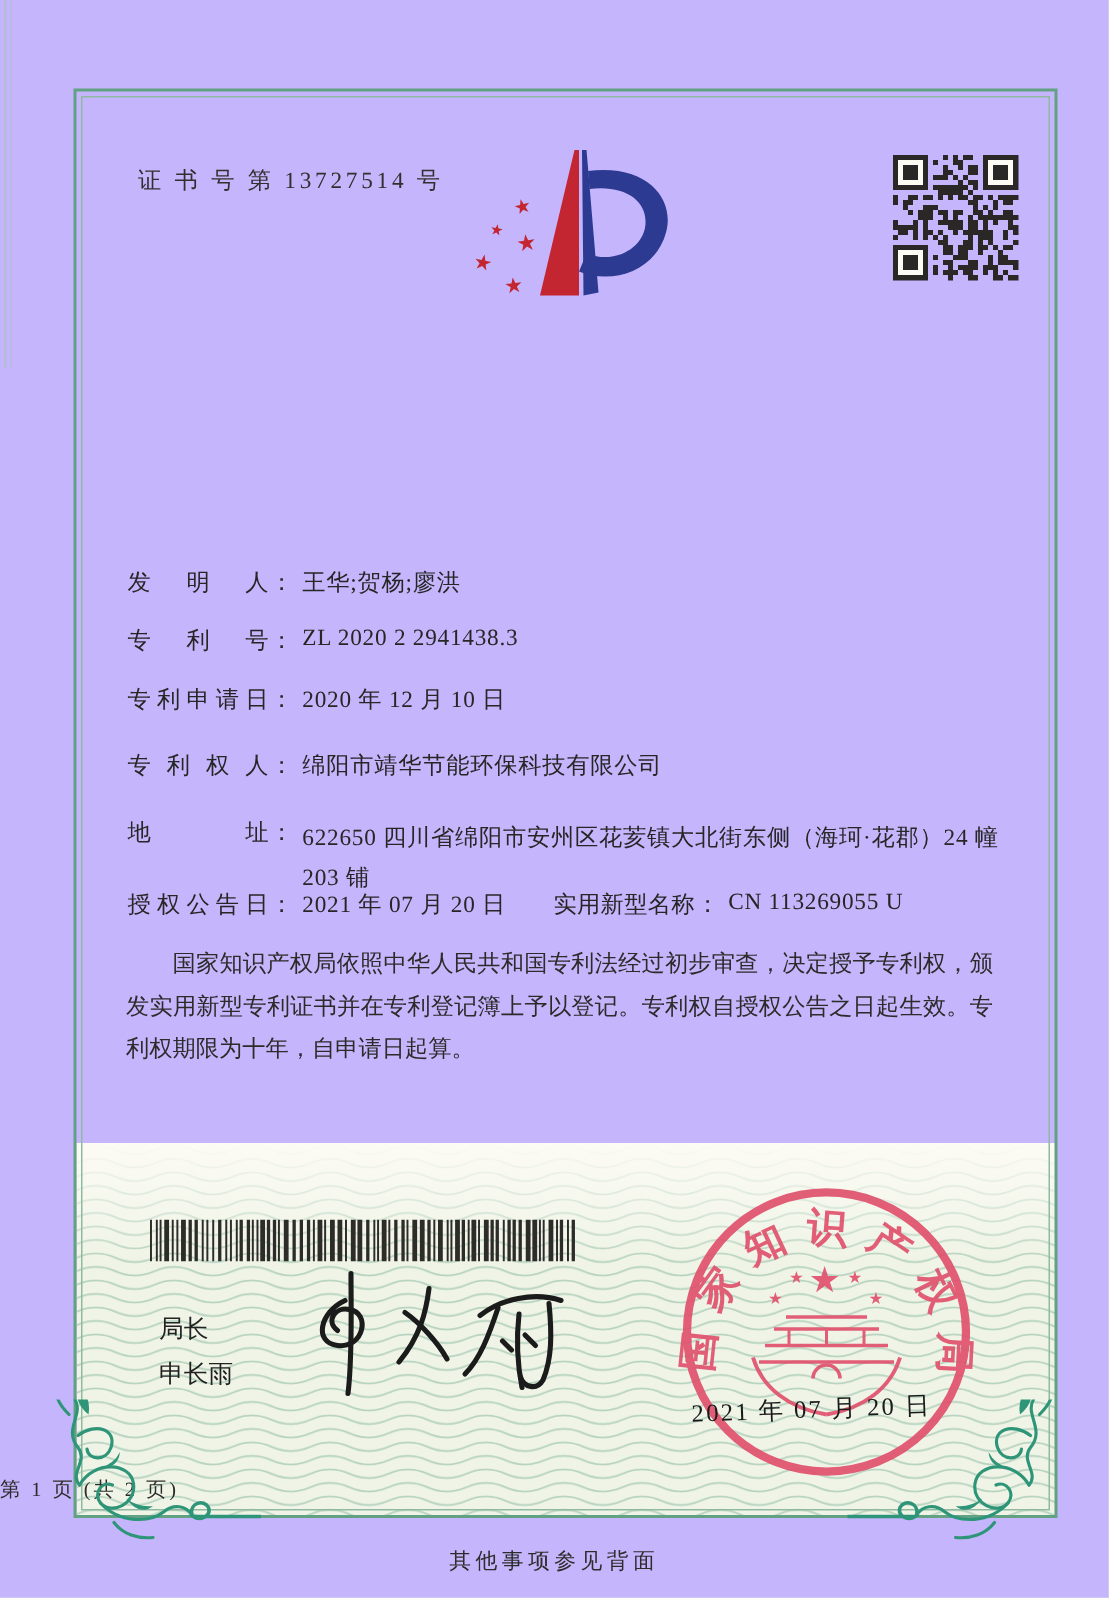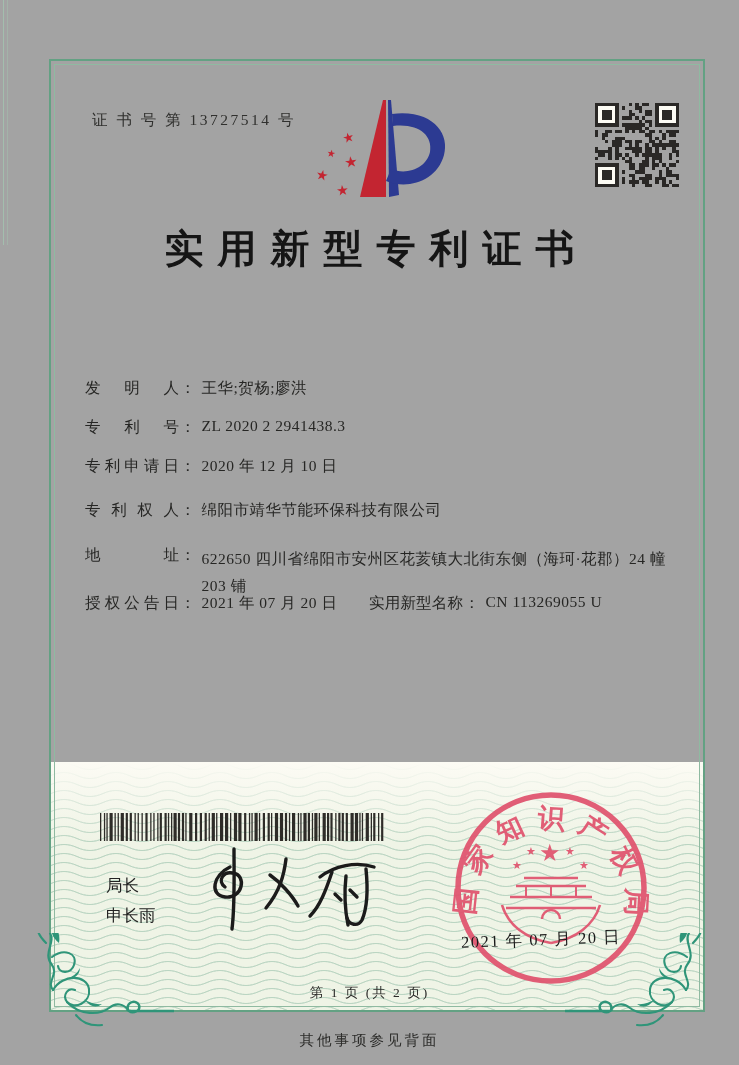--- a/index.html
+++ b/index.html
@@ -1,17 +1,17 @@
 <!DOCTYPE html>
 <html><head>
 <meta charset="utf-8">
 <style>
   html,body{margin:0;padding:0;}
   body{background:#e8e8e4;font-family:"Liberation Serif","DejaVu Serif",serif;}
-  .page{position:relative;width:739px;height:1065px;background:#a3a3a3;margin:0 auto;overflow:hidden;color:#1d1d1d;}
+  .page{position:relative;width:739px;height:1065px;background:#c4b5fd;margin:0 auto;overflow:hidden;color:#1d1d1d;}
   .abs{position:absolute;}
   
   .border-outer{left:49px;top:59px;width:652px;height:949px;border:2.5px solid #63a183;}
   .border-inner{position:absolute;left:3px;top:3px;right:3px;bottom:3px;border:1px solid #8fbaa1;}
   .edge-line{top:0;width:1.5px;height:245px;background:#a3c4b0;opacity:.8;}
   
   .cert-no{left:92px;top:110px;font-size:15.5px;letter-spacing:2.5px;color:#30302e;}
   .title{left:0;right:0;top:222px;text-align:center;font-size:39px;font-weight:bold;letter-spacing:14px;padding-left:14px;color:#151515;}
   .field-row{left:85px;font-size:15.5px;color:#262624;white-space:nowrap;}
   .flabel{display:inline-block;width:94px;text-align:justify;text-align-last:justify;vertical-align:top;}
@@ -21,21 +21,21 @@
   .grant-right{position:absolute;left:284px;top:0;white-space:nowrap;}
   .paras{left:84px;top:629px;width:578px;font-size:15.5px;line-height:28.5px;color:#2b2b29;text-align:justify;}
   .paras p{margin:0;text-indent:2em;}
   
   .band{left:51px;top:762px;width:653px;height:250px;}
   .band-fade{left:51px;top:762px;width:653px;height:80px;background:linear-gradient(#fcfbf4,rgba(252,251,244,0));}
   .officer{left:106px;top:871px;font-size:16.5px;color:#222;line-height:30px;}
   .sig{left:198px;top:845px;}
   .seal{left:452px;top:789px;opacity:.93;}
   .seal-date{left:461px;top:929px;font-size:16.5px;letter-spacing:1.5px;color:#1a1a1a;transform:rotate(-2deg);white-space:nowrap;}
-  .page-num{left:0;right:0;top:984px;text-align:center;font-size:13.5px;letter-spacing:2px;color:#2c2c2a;}
+  .page-num{left:0;right:0;top:984px;text-align:left;font-size:13.5px;letter-spacing:2px;color:#2c2c2a;}
   .bottom-note{left:0;right:0;top:1031px;text-align:center;font-size:14.5px;letter-spacing:3px;color:#2c2c2a;font-family:Liberation Serif, serif;}
   .lace{pointer-events:none;}
 </style>
 </head>
 <body>
 
 <div class="page">
 
   <div class="abs edge-line" style="left:2.5px"></div>
   <div class="abs edge-line" style="left:6.5px;opacity:.5"></div>
@@ -294,21 +294,20 @@
         <rect x="2" y="2" width="3" height="3" fill="#2a2826"></rect>
         <rect x="18" y="0" width="7" height="7" fill="#2a2826"></rect>
         <rect x="19" y="1" width="5" height="5" fill="#fcfbf4"></rect>
         <rect x="20" y="2" width="3" height="3" fill="#2a2826"></rect>
         <rect x="0" y="18" width="7" height="7" fill="#2a2826"></rect>
         <rect x="1" y="19" width="5" height="5" fill="#fcfbf4"></rect>
         <rect x="2" y="20" width="3" height="3" fill="#2a2826"></rect>
       </svg>
   </div>
 
-  <div class="abs title">实用新型专利证书</div>
 
   <div class="abs field-row" style="top:378px">
     <span class="flabel">发明人</span><span class="fcolon">：</span><span class="fvalue">王华;贺杨;廖洪</span>
   </div>
   <div class="abs field-row" style="top:417px">
     <span class="flabel">专利号</span><span class="fcolon">：</span><span class="fvalue">ZL 2020 2 2941438.3</span>
   </div>
   <div class="abs field-row" style="top:456px">
     <span class="flabel">专利申请日</span><span class="fcolon">：</span><span class="fvalue">2020 年 12 月 10 日</span>
   </div>
@@ -319,20 +318,21 @@
     <span class="flabel">地址</span><span class="fcolon">：</span><span class="fvalue wrap">622650 四川省绵阳市安州区花荄镇大北街东侧（海珂·花郡）24 幢 203 铺</span>
   </div>
   <div class="abs field-row" style="top:593px;width:580px">
     <span class="flabel">授权公告日</span><span class="fcolon">：</span><span class="fvalue">2021 年 07 月 20 日</span>
     <span class="grant-right">
       <span class="flabel">实用新型名称</span><span class="fcolon">：</span><span class="fvalue">CN 113269055 U</span>
     </span>
   </div>
 
   <div class="abs paras">
+    <p>国家知识产权局依照中华人民共和国专利法经过初步审查，决定授予专利权，颁发实用新型专利证书并在专利登记簿上予以登记。专利权自授权公告之日起生效。专利权期限为十年，自申请日起算。</p>
   </div>
 
   <div class="abs" style="left:100px;top:813px">
     <svg id="bar-svg" width="284" height="28" viewBox="0 0 284 28">
         <rect x="0.0" y="0" width="1.3" height="28" fill="#2e2c28"></rect>
         <rect x="3.9" y="0" width="1.3" height="28" fill="#2e2c28"></rect>
         <rect x="6.4" y="0" width="1.3" height="28" fill="#2e2c28"></rect>
         <rect x="9.5" y="0" width="3.2" height="28" fill="#2e2c28"></rect>
         <rect x="14.5" y="0" width="1.3" height="28" fill="#2e2c28"></rect>
         <rect x="17.6" y="0" width="1.3" height="28" fill="#2e2c28"></rect>

